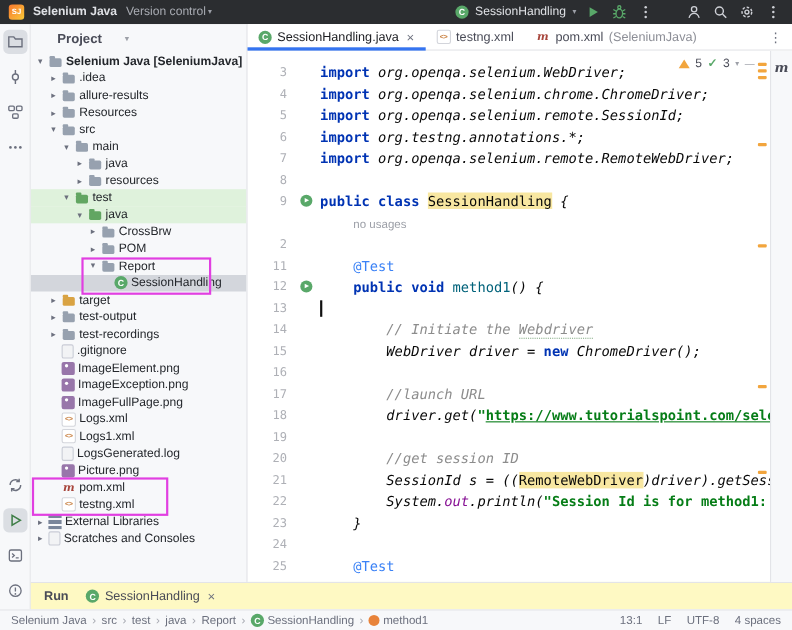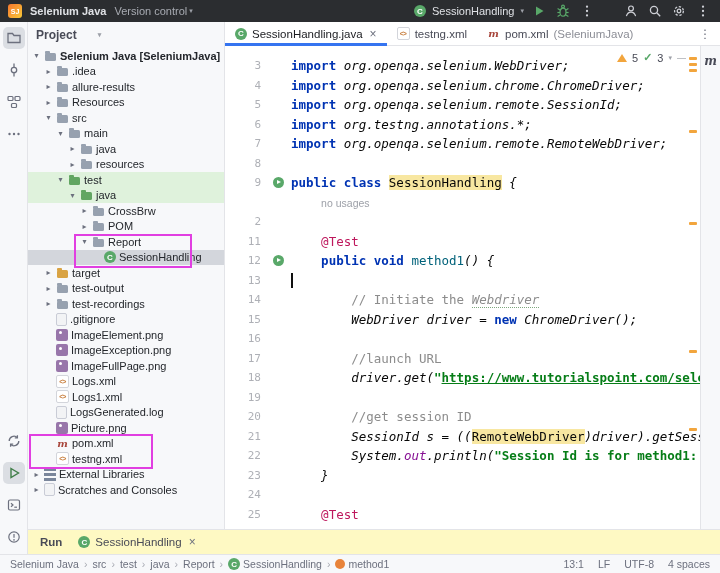--- a/index.html
+++ b/index.html
@@ -22,21 +22,21 @@
   .activity-bar { flex:0 0 28px; background:#F7F8FA; border-right:1px solid #E3E4E8; display:flex; flex-direction:column; justify-content:space-between; align-items:center; padding:5px 0 6px; }
   .ab-group { display:flex; flex-direction:column; gap:10px; align-items:center; }
   .ab-item { width:22px; height:22px; display:flex; align-items:center; justify-content:center; border-radius:5px; }
   .ab-item.active { background:#DBDEE3; }
 
   .workspace { flex:1 1 auto; display:flex; flex-direction:column; min-width:0; }
   .split { flex:1 1 auto; display:flex; min-height:0; }
 
   
   .project-panel { flex:0 0 197px; background:#F7F8FA; border-right:1px solid #E3E4E8; position:relative; overflow:hidden; }
-  .panel-header { height:26px; display:flex; align-items:center; gap:21px; padding:0 8px; font-size:12px; color:#494B57; font-weight:bold; }
+  .panel-header { height:26px; display:flex; align-items:center; gap:21px; padding:0 8px; font-size:12px; color:#494B57; font-weight:bold;margin-left:16px; }
   .tree { font-size:11px; color:#23262B; }
   .tree-row { height:15.5px; display:flex; align-items:center; gap:3px; white-space:nowrap; overflow:hidden; }
   .tree-row.bg-green { background:#DFF2DC; }
   .tree-row.bg-selected { background:#D3D6DC; }
   .tree-row .tw { flex:0 0 9px; text-align:center; font-size:8px; color:#6C707E; }
   .tree-label.bold { font-weight:bold; }
 
   
   .anno { position:absolute; border:2px solid #E13FE1; pointer-events:none; }
   .anno-1 { left:46px; top:212px; width:118px; height:34px; }
@@ -75,23 +75,23 @@
   .gi { flex:0 0 26px; display:flex; align-items:center; justify-content:center; }
   .ct { flex:1 1 auto; overflow:hidden; }
   .tico { width:11px; height:11px; border-radius:50%; background:#59A869; position:relative; display:inline-block; }
   .tico::after { content:''; position:absolute; left:4px; top:3px; border-left:4.5px solid #fff; border-top:2.6px solid transparent; border-bottom:2.6px solid transparent; }
   .caret { display:inline-block; width:1.5px; height:15px; background:#101010; vertical-align:text-bottom; }
 
   .tk-kw  { color:#0033B3; font-weight:bold; }
   .tk-pl  { color:#080808;font-style:italic; }
   .tk-str { color:#067D17; font-weight:bold; }
   .tk-url { color:#067D17; font-weight:bold; text-decoration:underline; }
-  .tk-cmt { color:#8C8C8C; }
+  .tk-cmt { color:#8C8C8C; font-style:italic; }
   .tk-cmtu{ color:#8C8C8C; font-style:italic; border-bottom:1px dotted #7EA77E; }
-  .tk-ann { color:#be185d; }
+  .tk-ann { color:#3b82f6; }
   .tk-mth { color:#00627A; }
   .tk-fld { color:#871094; font-style:italic; }
   .tk-hl  { background:#F8E7A1; color:#080808; }
   .tk-inlay { color:#9DA0A8; font-size:10.5px; font-family:"Liberation Sans",sans-serif; }
 
   .inspections { position:absolute; top:4px; right:30px; display:flex; align-items:center; gap:5px; font-size:11px; color:#494B57; background:rgba(255,255,255,.9); padding:1px 4px; border-radius:4px; }
   .insp-tri { width:0; height:0; border-left:5px solid transparent; border-right:5px solid transparent; border-bottom:8px solid #F2A53D; }
   .insp-check { color:#59A869; font-weight:bold; font-size:11px; }
   .insp-dim { color:#9DA0A8; font-size:9px; }
 

